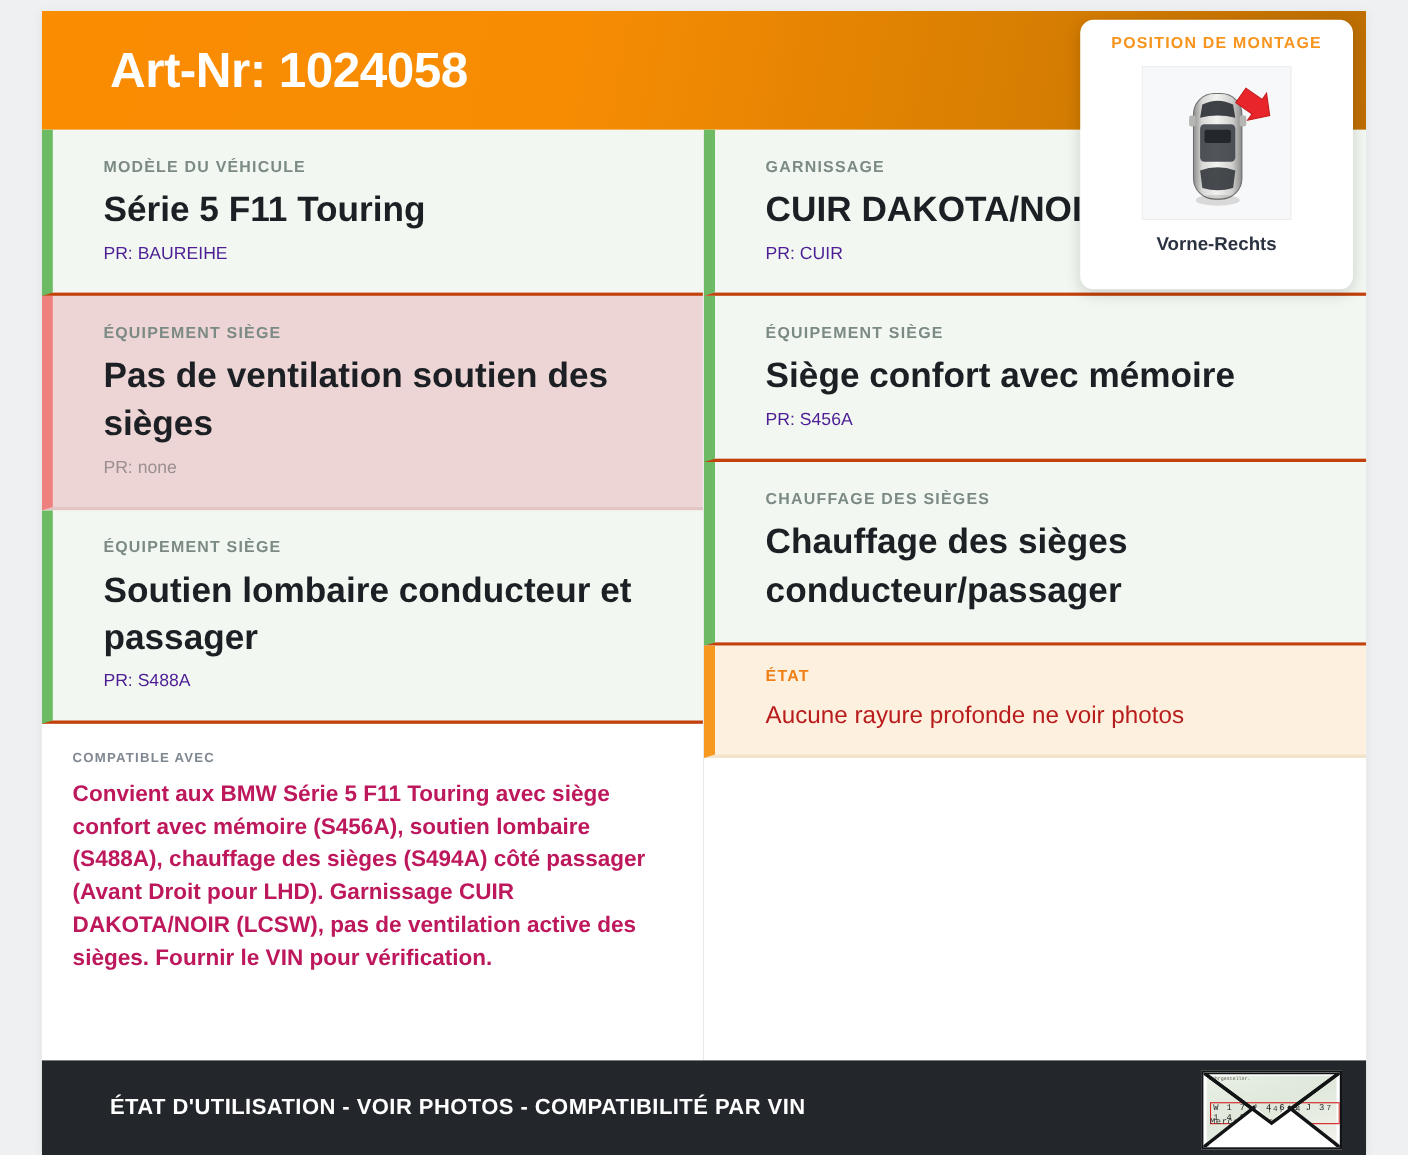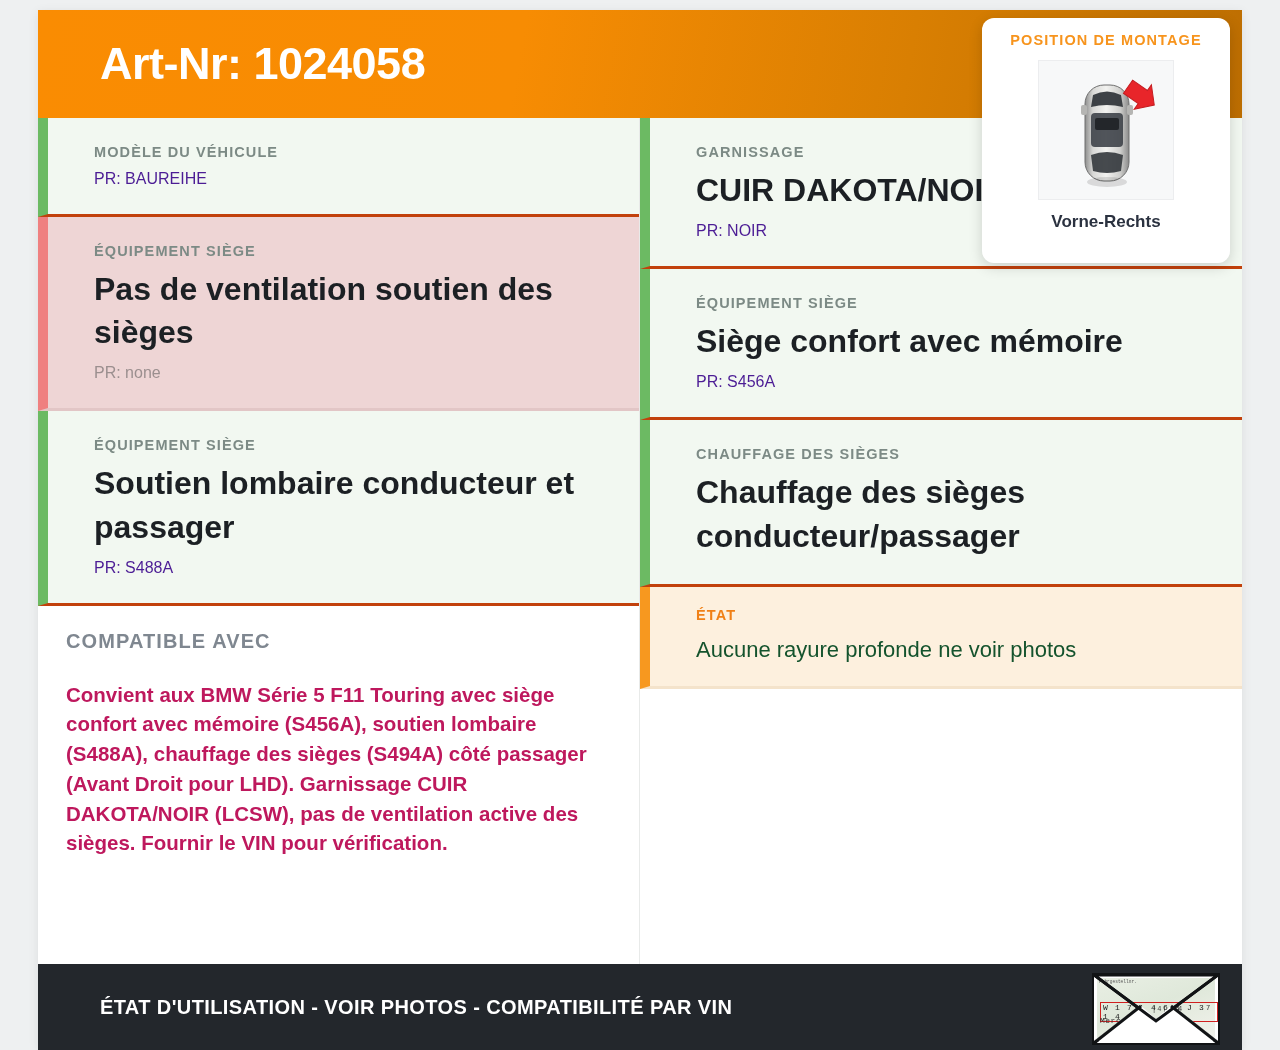--- a/index.html
+++ b/index.html
@@ -77,39 +77,39 @@
   .spec.state .spec-label { color: #f08016; margin-bottom: 6px; }
   .spec-value {
     font-size: 32px;
     font-weight: bold;
     color: #1c2024;
     line-height: 1.35;
     white-space: nowrap;
   }
   .spec-value.wrap { white-space: normal; }
   .spec.state .spec-value {
-    font-size: 22px; font-weight: normal; color: #14532d; white-space: normal; margin-top: 12px;
+    font-size: 22px; font-weight: normal; color: #b91c1c; white-space: normal; margin-top: 12px;
   }
   .spec-pr {
     font-size: 16px;
     color: #4c1d95;
     margin-top: 10px;
   }
   .spec.neg .spec-pr { color: #9b8f8f; }
 
   .filler { flex: 1 1 auto; background: #ffffff; }
 
   
   .compat {
     background: #ffffff;
     padding: 24px 30px 26px 28px;
   }
   .compat-label {
-    font-size: 20px; font-weight: bold; letter-spacing: 1.1px;
-    color: #7f8790; text-transform: uppercase; margin-bottom: 27px;
+    font-size: 12px; font-weight: bold; letter-spacing: 1.1px;
+    color: #7f8790; text-transform: uppercase; margin-bottom: 11px;
   }
   .compat-text {
     font-size: 20.5px; font-weight: bold; color: #be185d; line-height: 1.45;
   }
   
   .footer {
     flex: 0 0 auto;
     height: 86px;
     background: #23272c;
     display: flex; align-items: center;
@@ -181,20 +181,21 @@
     <div class="header">
       <div class="header-title">Art-Nr: 1024058</div>
     </div>
 
     <div class="body">
 
       <div class="col col-left">
 
         <div class="spec">
           <div class="spec-label">MODÈLE DU VÉHICULE</div>
+          <div class="spec-value">Série 5 F11 Touring</div>
           <div class="spec-pr">PR: BAUREIHE</div>
         </div>
 
         <div class="spec neg">
           <div class="spec-label">ÉQUIPEMENT SIÈGE</div>
           <div class="spec-value wrap">Pas de ventilation soutien des sièges</div>
           <div class="spec-pr">PR: none</div>
         </div>
 
         <div class="spec">
@@ -209,21 +210,21 @@
         </div>
 
         <div class="filler"></div>
       </div>
 
       <div class="col col-right">
 
         <div class="spec">
           <div class="spec-label">GARNISSAGE</div>
           <div class="spec-value">CUIR DAKOTA/NOIR</div>
-          <div class="spec-pr">PR: NOIR</div>
+          <div class="spec-pr">PR: CUIR</div>
         </div>
 
         <div class="spec">
           <div class="spec-label">ÉQUIPEMENT SIÈGE</div>
           <div class="spec-value">Siège confort avec mémoire</div>
           <div class="spec-pr">PR: S456A</div>
         </div>
 
         <div class="spec">
           <div class="spec-label">CHAUFFAGE DES SIÈGES</div>

